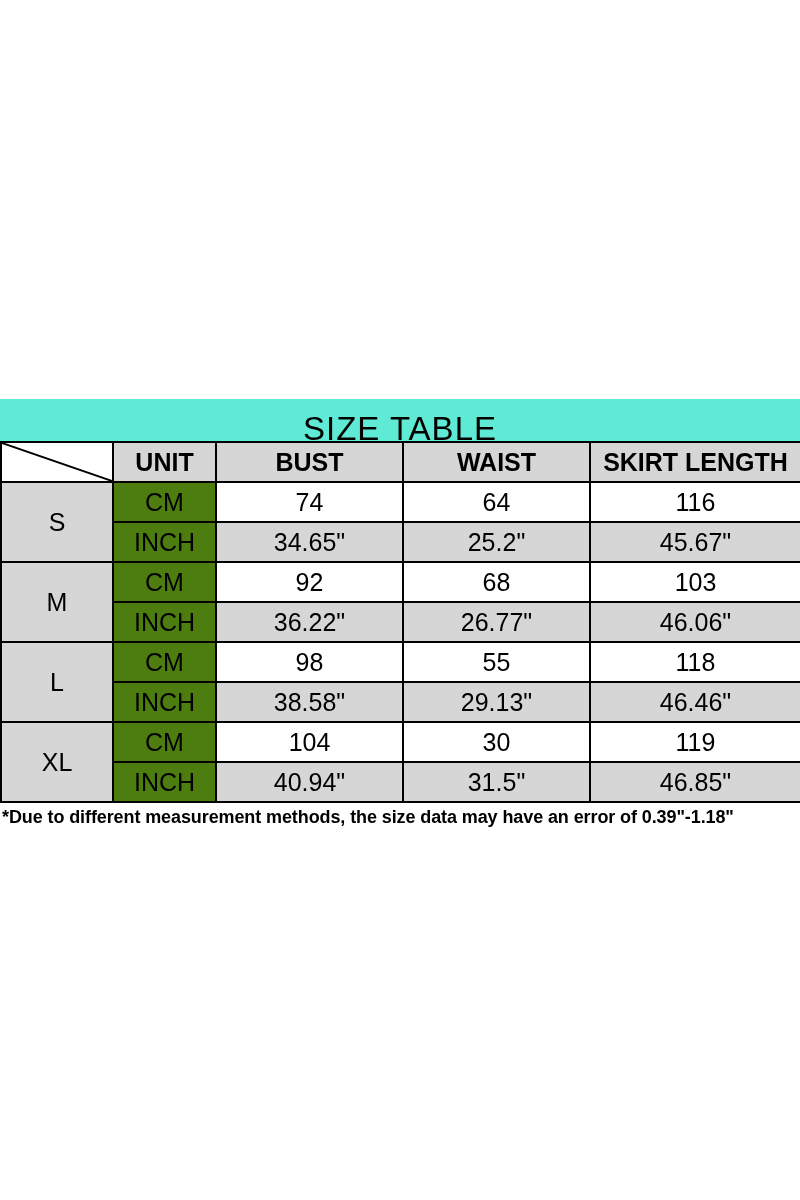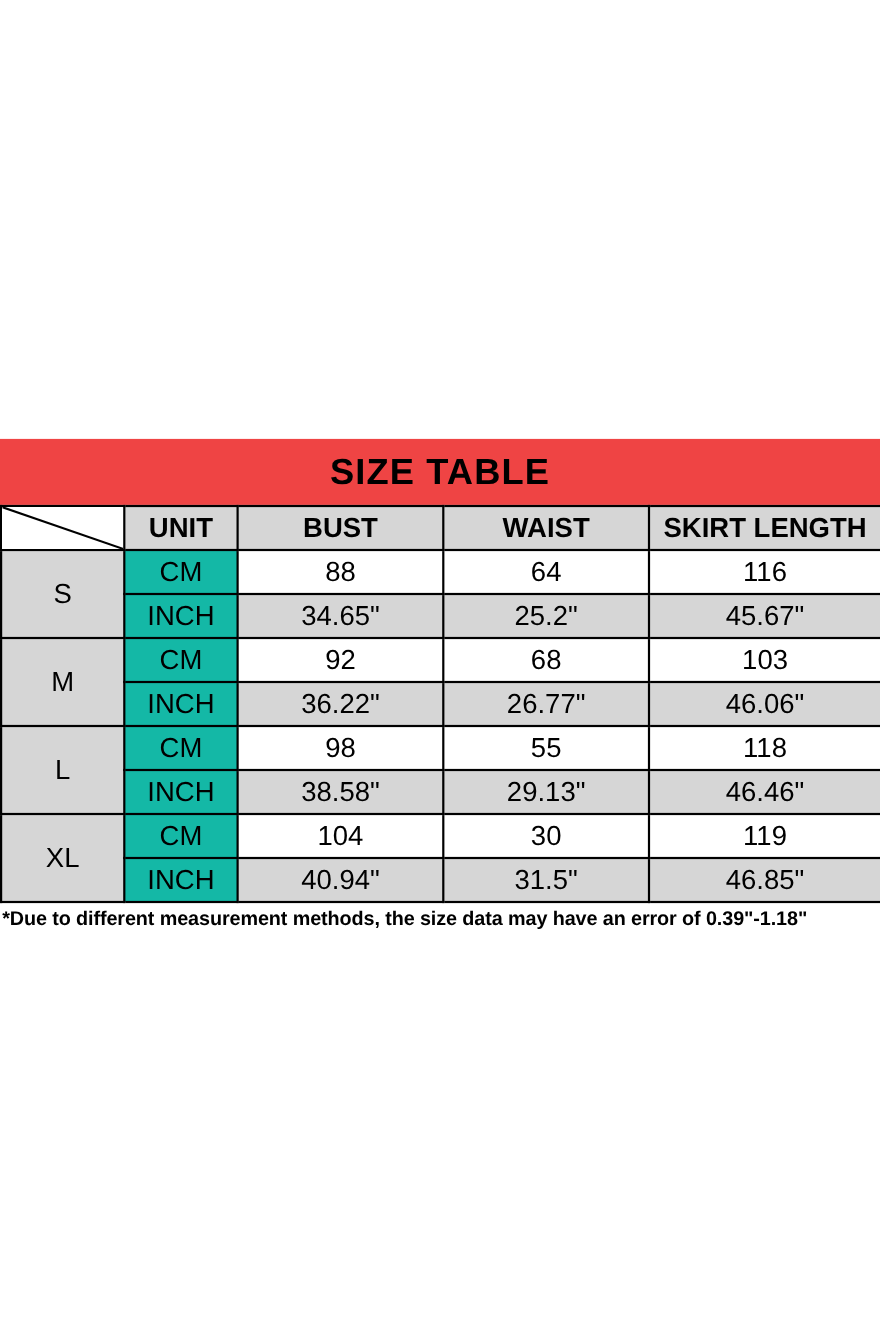--- a/index.html
+++ b/index.html
@@ -16,27 +16,27 @@
   }
 
   #size-table-block {
     position: absolute;
     left: 0;
     top: 399px;
     width: 800px;
   }
 
   .table-title {
-    background: #ef4444;
+    background: #5eead4;
     color: #000000;
     text-align: center;
     font-size: 33px;
-    font-weight: bold;
+    font-weight: normal;
     letter-spacing: 1px;
-    height: 60px;
+    height: 42px;
     line-height: 60px;
     box-sizing: border-box;
   }
 
   table.size-table {
     border-collapse: collapse;
     width: 800px;
     table-layout: fixed;
   }
 
@@ -74,21 +74,21 @@
     font-weight: bold;
     font-size: 25px;
   }
 
   .size-cell {
     background: #d6d6d6;
     font-size: 25px;
   }
 
   .unit-cell {
-    background: #14b8a6;
+    background: #4d7c0f;
     font-size: 25px;
   }
 
   .val-cm {
     background: #ffffff;
   }
   .val-inch {
     background: #d6d6d6;
   }
 
@@ -124,21 +124,21 @@
         </td>
         <td class="head-cell">UNIT</td>
         <td class="head-cell">BUST</td>
         <td class="head-cell">WAIST</td>
         <td class="head-cell">SKIRT LENGTH</td>
       </tr>
 
       <tr>
         <td class="size-cell" rowspan="2">S</td>
         <td class="unit-cell">CM</td>
-        <td class="val-cm">88</td>
+        <td class="val-cm">74</td>
         <td class="val-cm">64</td>
         <td class="val-cm">116</td>
       </tr>
       <tr>
         <td class="unit-cell">INCH</td>
         <td class="val-inch">34.65"</td>
         <td class="val-inch">25.2"</td>
         <td class="val-inch">45.67"</td>
       </tr>
 

